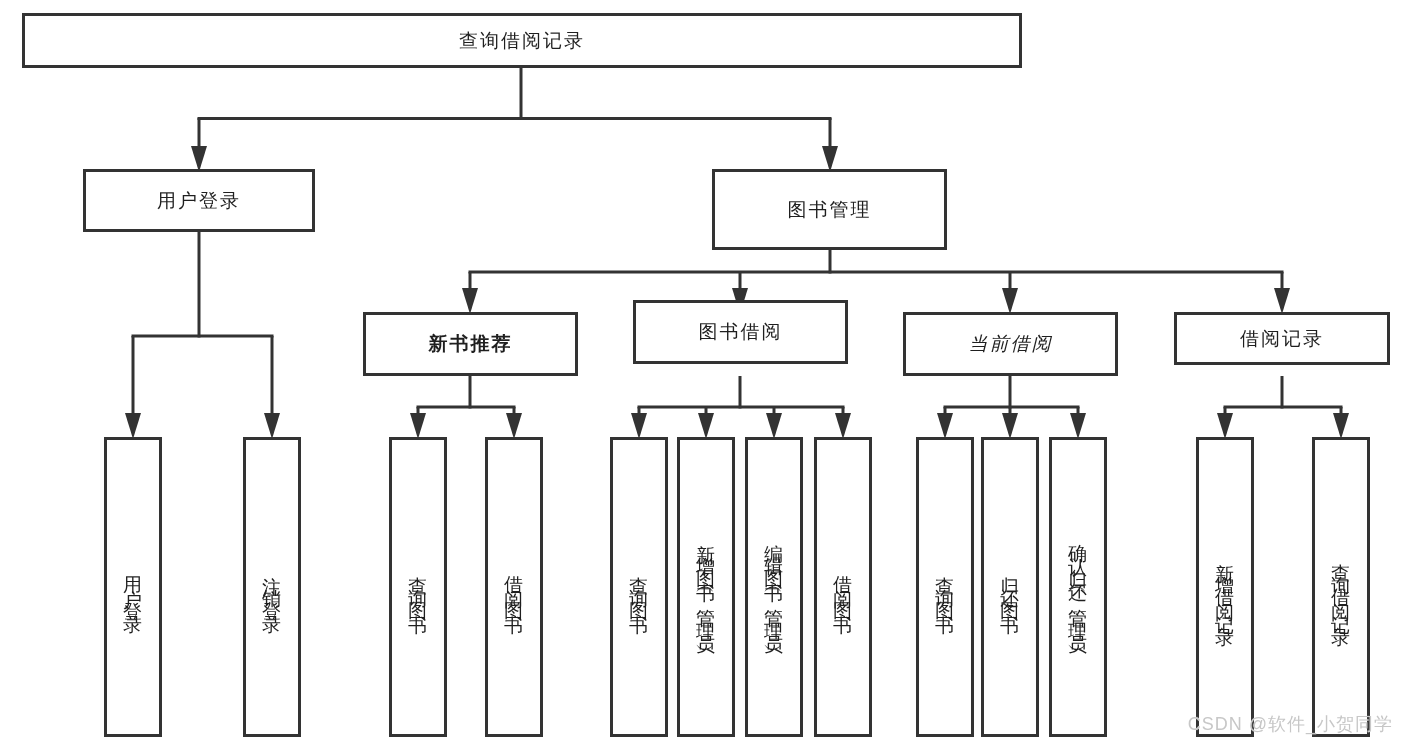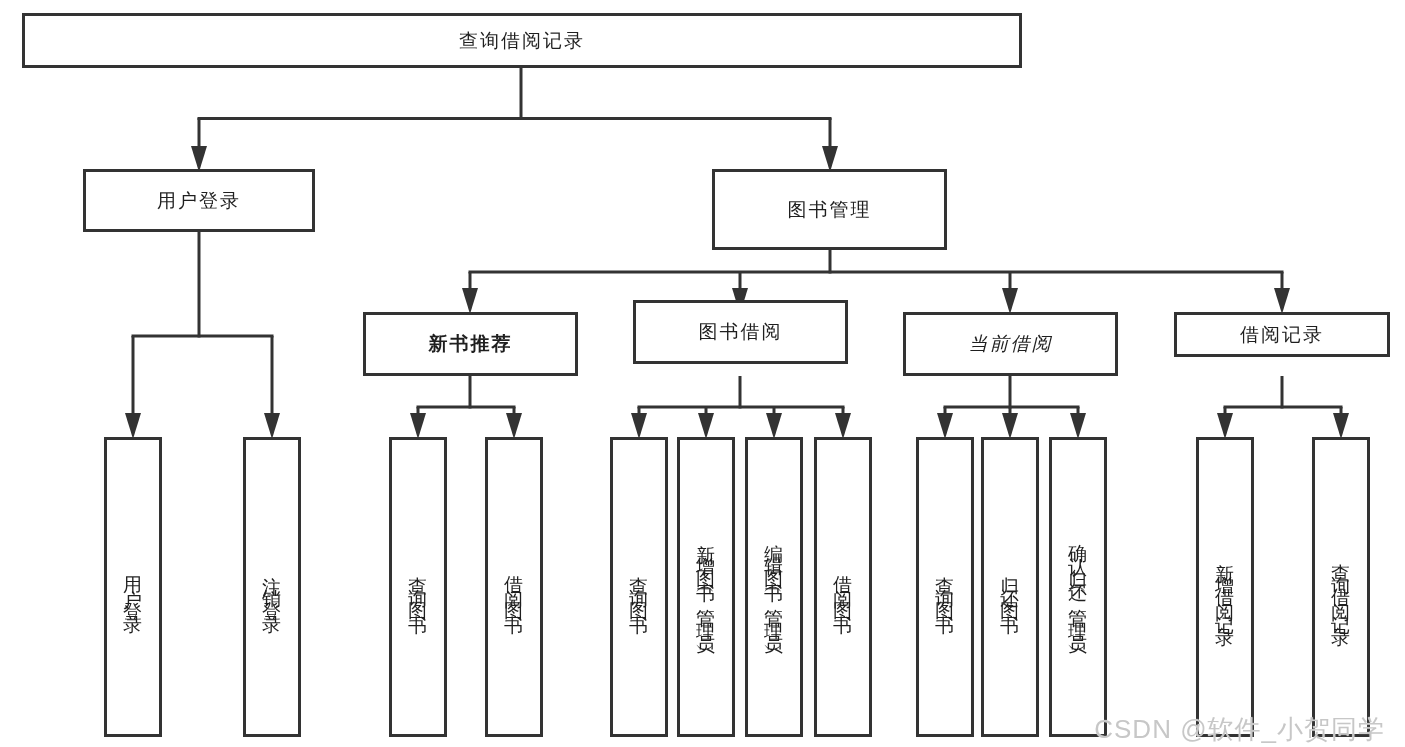--- a/index.html
+++ b/index.html
@@ -35,22 +35,22 @@
   }
   .node.leaf .vlabel{
     writing-mode:vertical-rl;
     text-orientation:mixed;
     font-size:19px;
     line-height:1;
     letter-spacing:13px;
   }
   .watermark{
     position:absolute;
-    top:712px;right:20px;
-    font-size:26px;
+    top:712px;right:12px;
+    font-size:18px;
     letter-spacing:1px;
     color:var(--watermark);
     white-space:nowrap;
     z-index:3;
     text-shadow:0 0 1px #ffffff;
     text-align:right;
   }
 </style>
 </head>
 <body>
@@ -135,21 +135,21 @@
 
   <div class="node" style="left:363px;top:312px;width:215px;height:64px;font-weight:bold;">
     <span class="hlabel">新书推荐</span>
   </div>
   <div class="node" style="left:633px;top:300px;width:215px;height:64px;">
     <span class="hlabel">图书借阅</span>
   </div>
   <div class="node" style="left:903px;top:312px;width:215px;height:64px;font-style:italic;">
     <span class="hlabel">当前借阅</span>
   </div>
-  <div class="node" style="left:1174px;top:312px;width:216px;height:45px;">
+  <div class="node" style="left:1174px;top:312px;width:216px;height:53px;">
     <span class="hlabel">借阅记录</span>
   </div>
 
   <div class="node leaf" style="left:104px;top:437px;width:58px;height:300px;">
     <span class="vlabel">用户登录</span>
   </div>
   <div class="node leaf" style="left:243px;top:437px;width:58px;height:300px;">
     <span class="vlabel">注销登录</span>
   </div>
 

